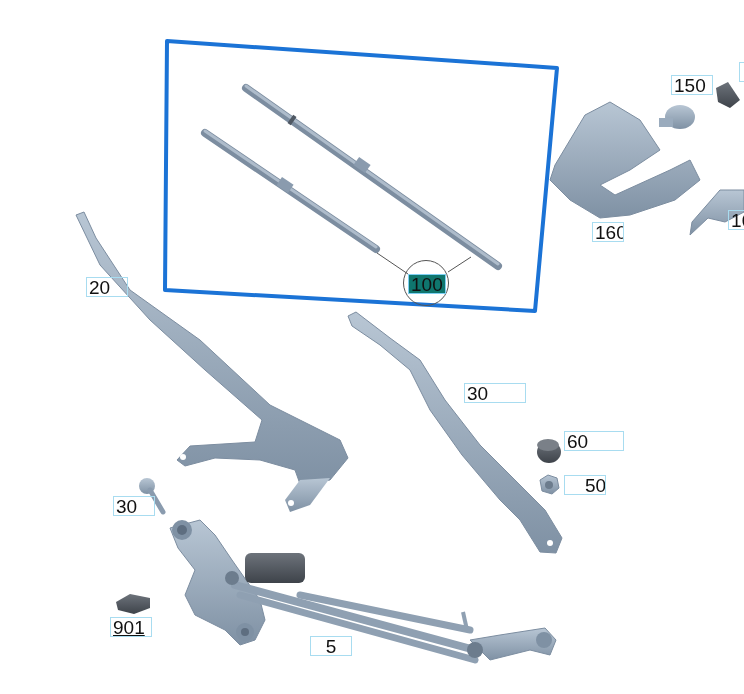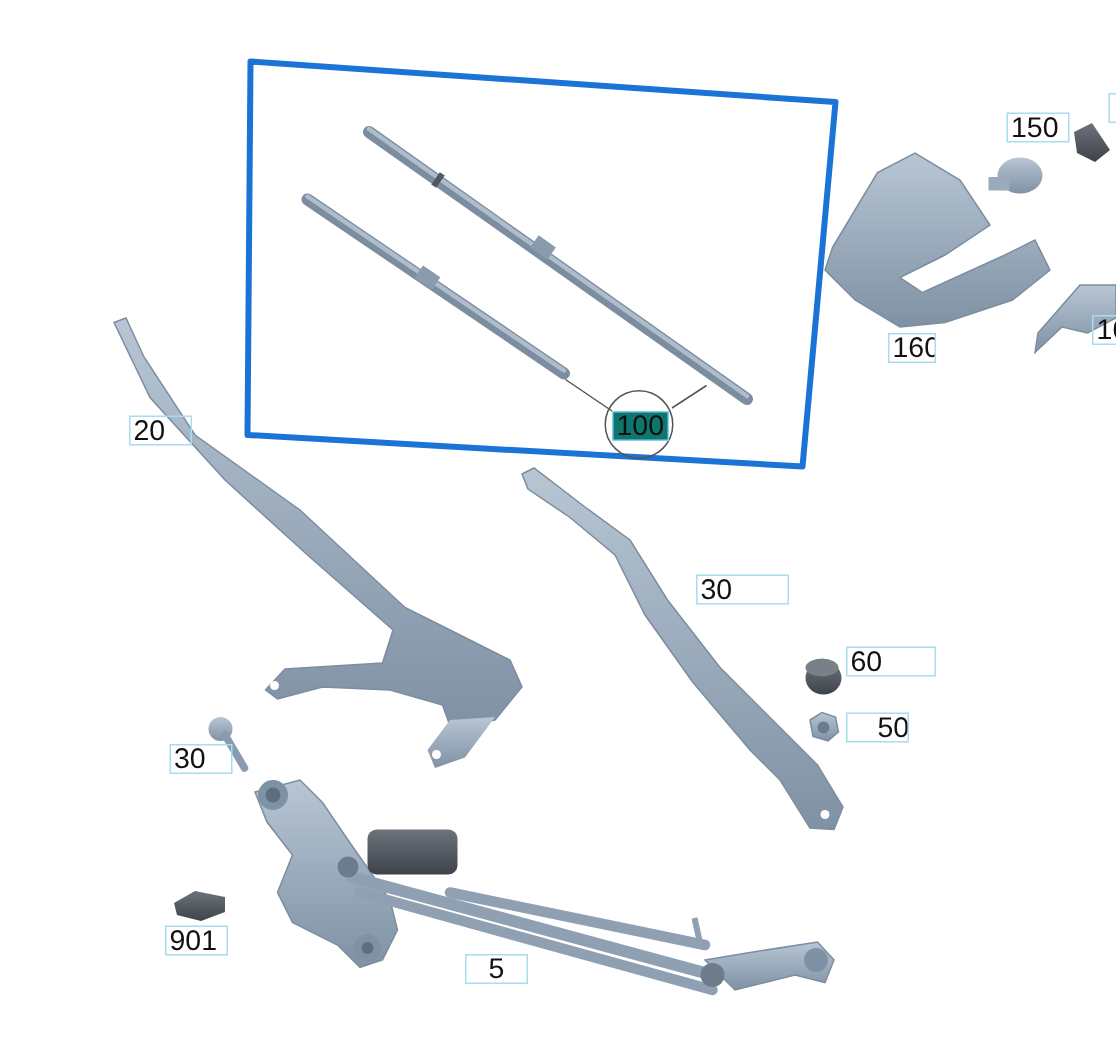--- a/index.html
+++ b/index.html
@@ -136,18 +136,18 @@
 
 <div class="label hl" style="left:408px;top:274px;width:38px;">100</div>
 <div class="label" style="left:628px;top:75px;width:42px;margin-left:43px;">150</div>
 <div class="label" style="left:592px;top:222px;width:32px;">160</div>
 <div class="label" style="left:728px;top:210px;width:30px;">16</div>
 <div class="label" style="left:86px;top:277px;width:42px;">20</div>
 <div class="label" style="left:464px;top:383px;width:62px;">30</div>
 <div class="label" style="left:564px;top:431px;width:60px;">60</div>
 <div class="label" style="left:564px;top:475px;width:42px;padding-left:20px;">50</div>
 <div class="label" style="left:113px;top:496px;width:42px;">30</div>
-<div class="label" style="left:110px;top:617px;width:42px;">901</div>
+<div class="label" style="left:110px;top:617px;width:42px;text-decoration:underline;">901</div>
 <div class="label" style="left:310px;top:636px;width:42px;text-align:center;">5</div>
 
 <div class="label" style="left:739px;top:62px;width:10px;"></div>
 
 </div>
 
 </body></html>

